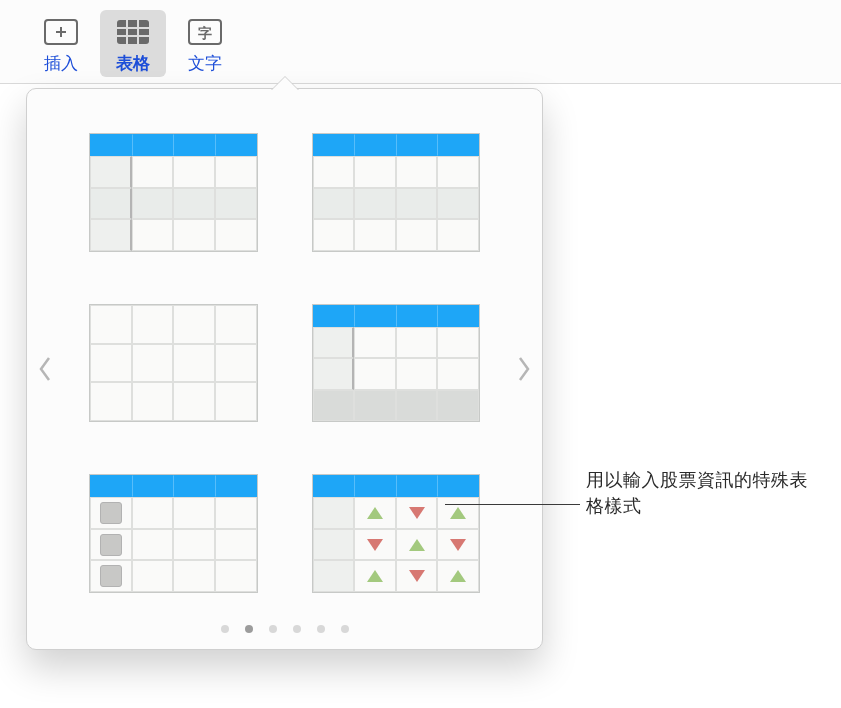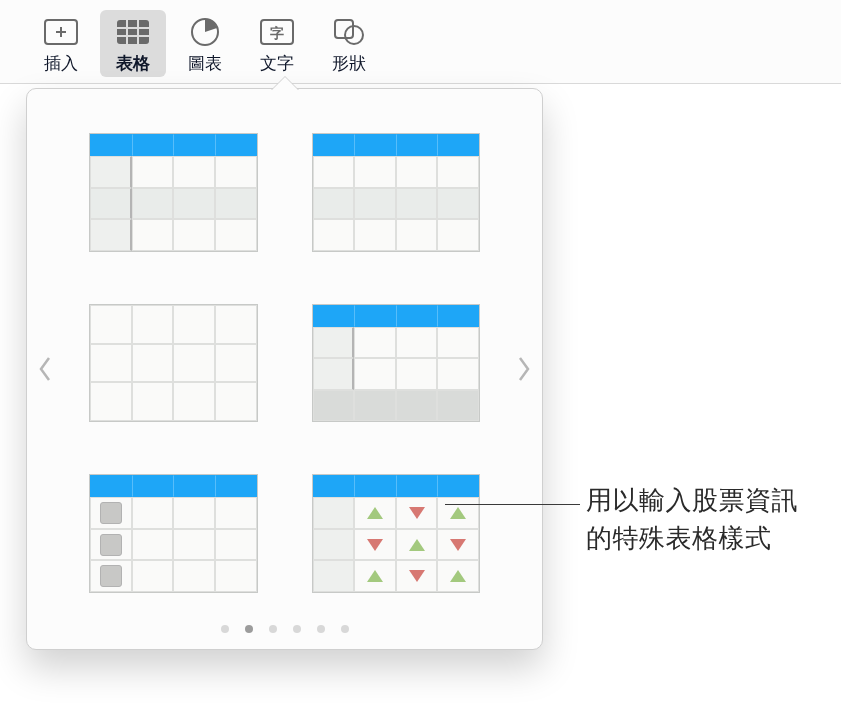--- a/index.html
+++ b/index.html
@@ -27,21 +27,21 @@
       flex-direction: column;
       align-items: center;
       width: 66px;
       padding: 4px 0 2px;
       border-radius: 6px;
       cursor: pointer;
       color: #6a6a6a;
     }
     .tool-btn.active { background: #dcdcdc; font-weight: bold; }
     .tool-icon { width: 40px; height: 36px; display: flex; align-items: center; justify-content: center; }
-    .tool-label { font-size: 17px; color: #0f172a; margin-top: 2px; }
+    .tool-label { font-size: 17px; color: #1d4ed8; margin-top: 2px; }
     .tool-btn svg { stroke: #6a6a6a; fill: none; stroke-width: 2; }
 
     
     .popover {
       position: absolute;
       top: 88px; left: 26px;
       width: 517px; height: 562px;
       background: #fcfcfc;
       border: 1px solid #cfcfcf;
       border-radius: 10px;
@@ -113,23 +113,23 @@
 
     
     .call-line {
       position: absolute;
       top: 504px; left: 445px;
       width: 135px; height: 1px;
       background: #3a3a3a;
     }
     .callout {
       position: absolute;
-      top: 482px; left: 586px;
+      top: 467px; left: 586px;
       width: 230px;
-      font-size: 26px;
+      font-size: 18px;
       line-height: 1.45;
       color: #2a2a2a;
       letter-spacing: 0.5px;
     }
   </style>
 </head>
 <body>
 
 <div class="toolbar">
   <div class="tool-btn">
@@ -149,45 +149,27 @@
           <line x1="1" y1="9" x2="33" y2="9" stroke="#dcdcdc"></line>
           <line x1="1" y1="17" x2="33" y2="17" stroke="#dcdcdc"></line>
           <line x1="11" y1="1" x2="11" y2="25" stroke="#dcdcdc"></line>
           <line x1="22" y1="1" x2="22" y2="25" stroke="#dcdcdc"></line>
         </svg>
     </div>
     <div class="tool-label">表格</div>
   </div>
   <div class="tool-btn">
     <div class="tool-icon">
-      <svg width="30" height="30" viewBox="0 0 30 30">
-          <circle cx="15" cy="15" r="13"></circle>
-          <path d="M15 2 A13 13 0 0 1 27 11 L15 15 Z" fill="#6a6a6a" stroke="none"></path>
-        </svg>
-    </div>
-    <div class="tool-label">圖表</div>
-  </div>
-  <div class="tool-btn">
-    <div class="tool-icon">
       <svg width="34" height="26" viewBox="0 0 34 26">
           <rect x="1" y="1" width="32" height="24" rx="3"></rect>
           <text x="17" y="19" text-anchor="middle" font-size="14" font-weight="600" fill="#6a6a6a" stroke="none">字</text>
         </svg>
     </div>
     <div class="tool-label">文字</div>
   </div>
-  <div class="tool-btn">
-    <div class="tool-icon">
-      <svg width="32" height="28" viewBox="0 0 32 28">
-          <rect x="2" y="2" width="18" height="18" rx="3"></rect>
-          <circle cx="21" cy="17" r="9"></circle>
-        </svg>
-    </div>
-    <div class="tool-label">形狀</div>
-  </div>
 </div>
 
 <div class="popover">
   <div class="popover-caret"></div>
 
   <div class="nav-chevron left">
     <svg width="14" height="26" viewBox="0 0 14 26">
         <polyline points="11,2 3,13 11,24"></polyline>
       </svg>
   </div>

